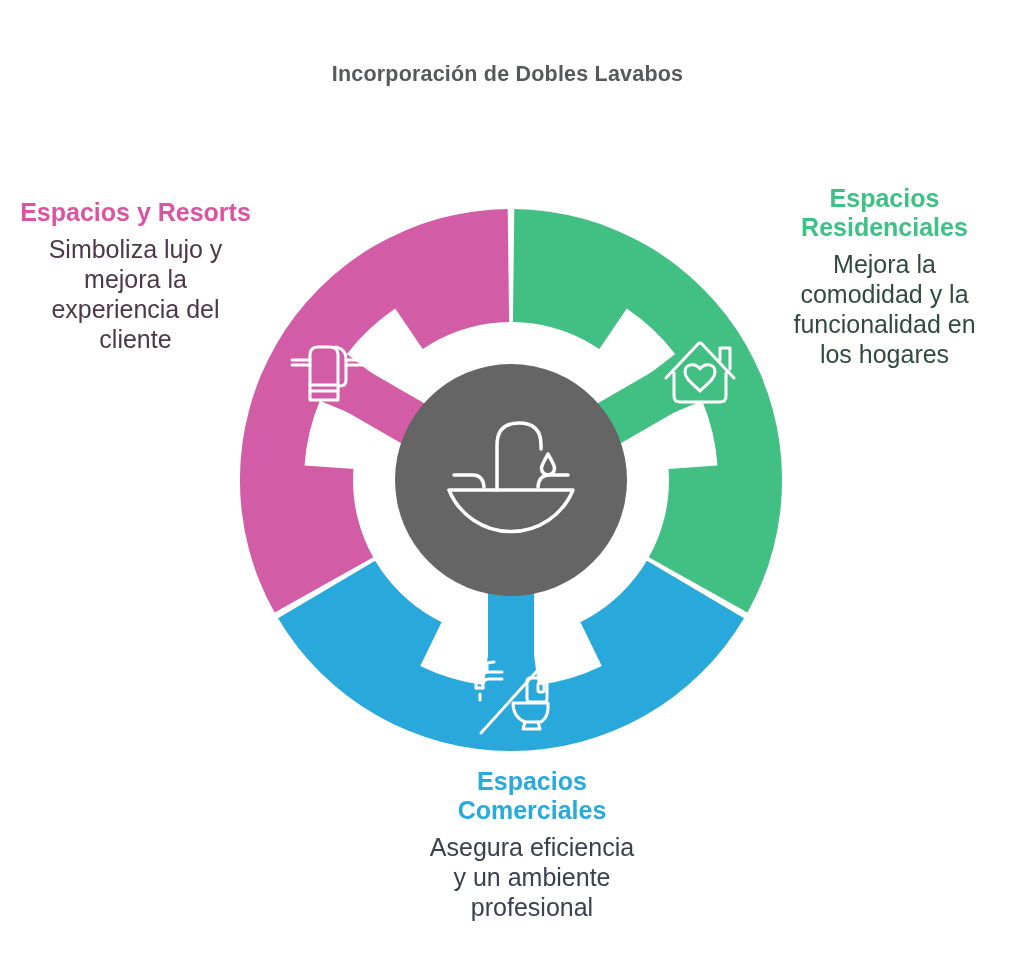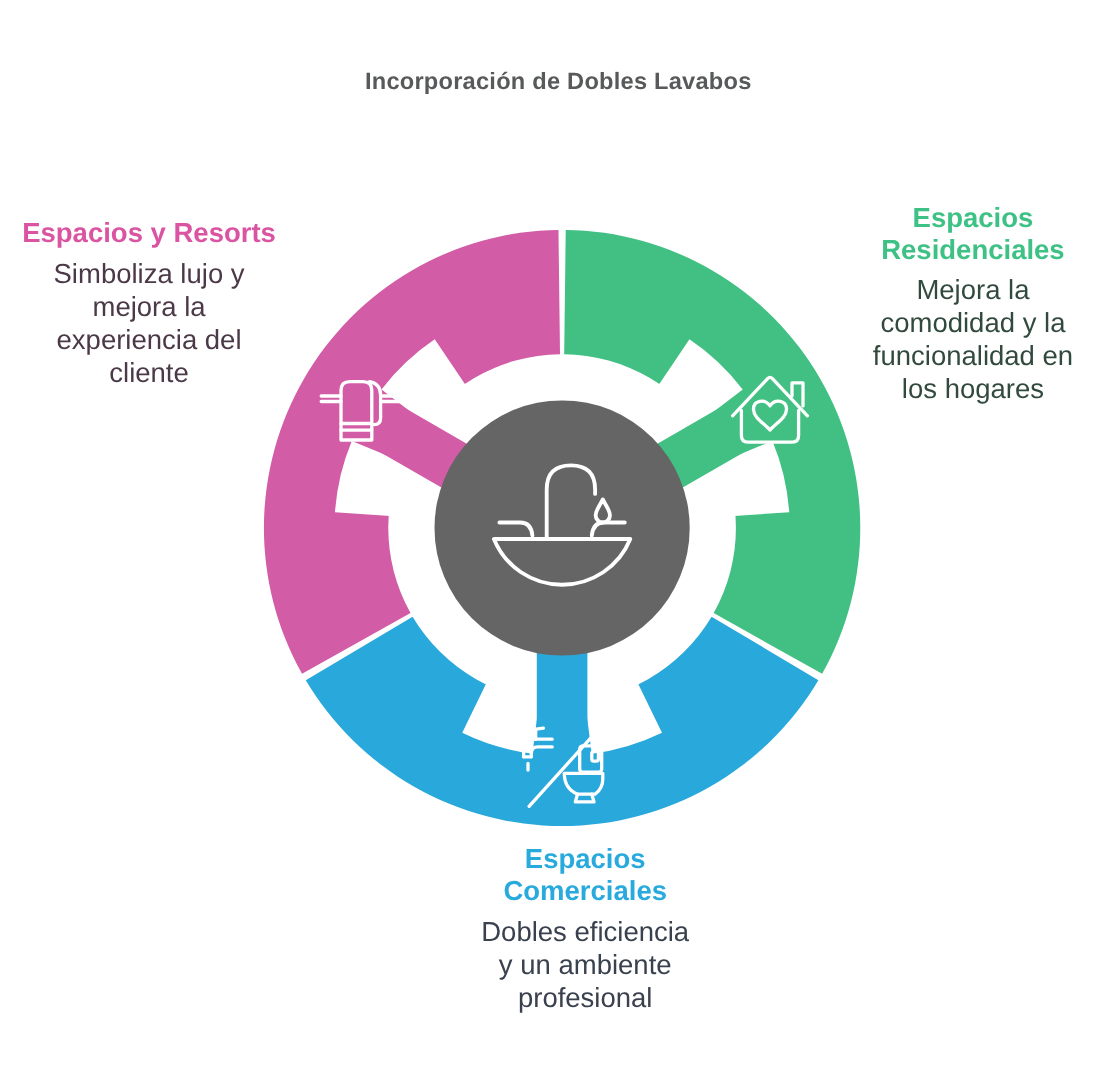--- a/index.html
+++ b/index.html
@@ -112,18 +112,18 @@
 Residenciales</div>
     <div class="side-body">Mejora la
 comodidad y la
 funcionalidad en
 los hogares</div>
   </div>
 
   <div class="text-block block-comerciales">
     <div class="side-label">Espacios
 Comerciales</div>
-    <div class="side-body">Dobles eficiencia
+    <div class="side-body">Asegura eficiencia
 y un ambiente
 profesional</div>
   </div>
 
 </div>
 
 </body></html>

